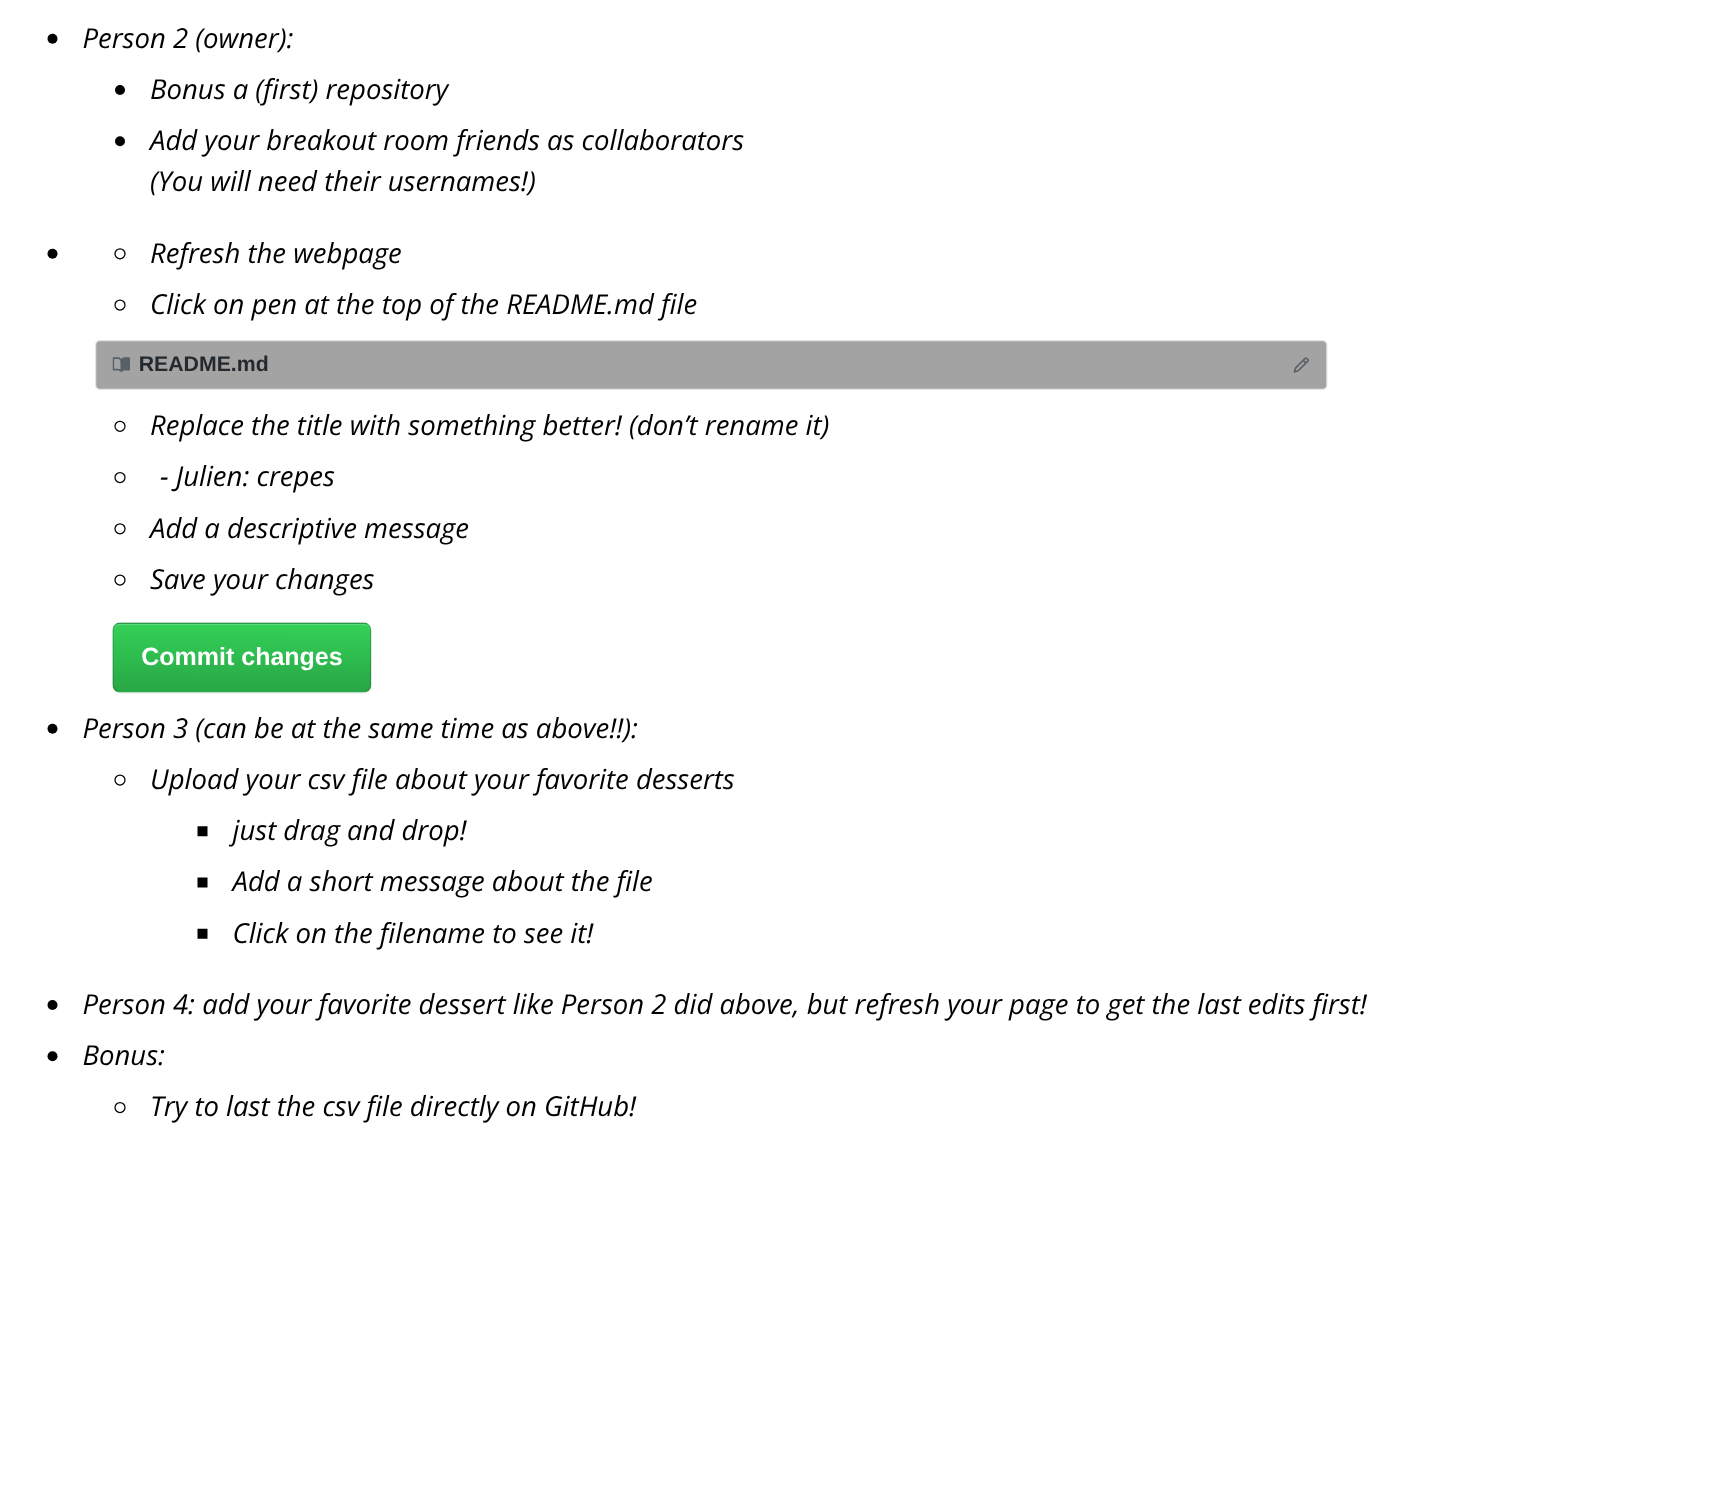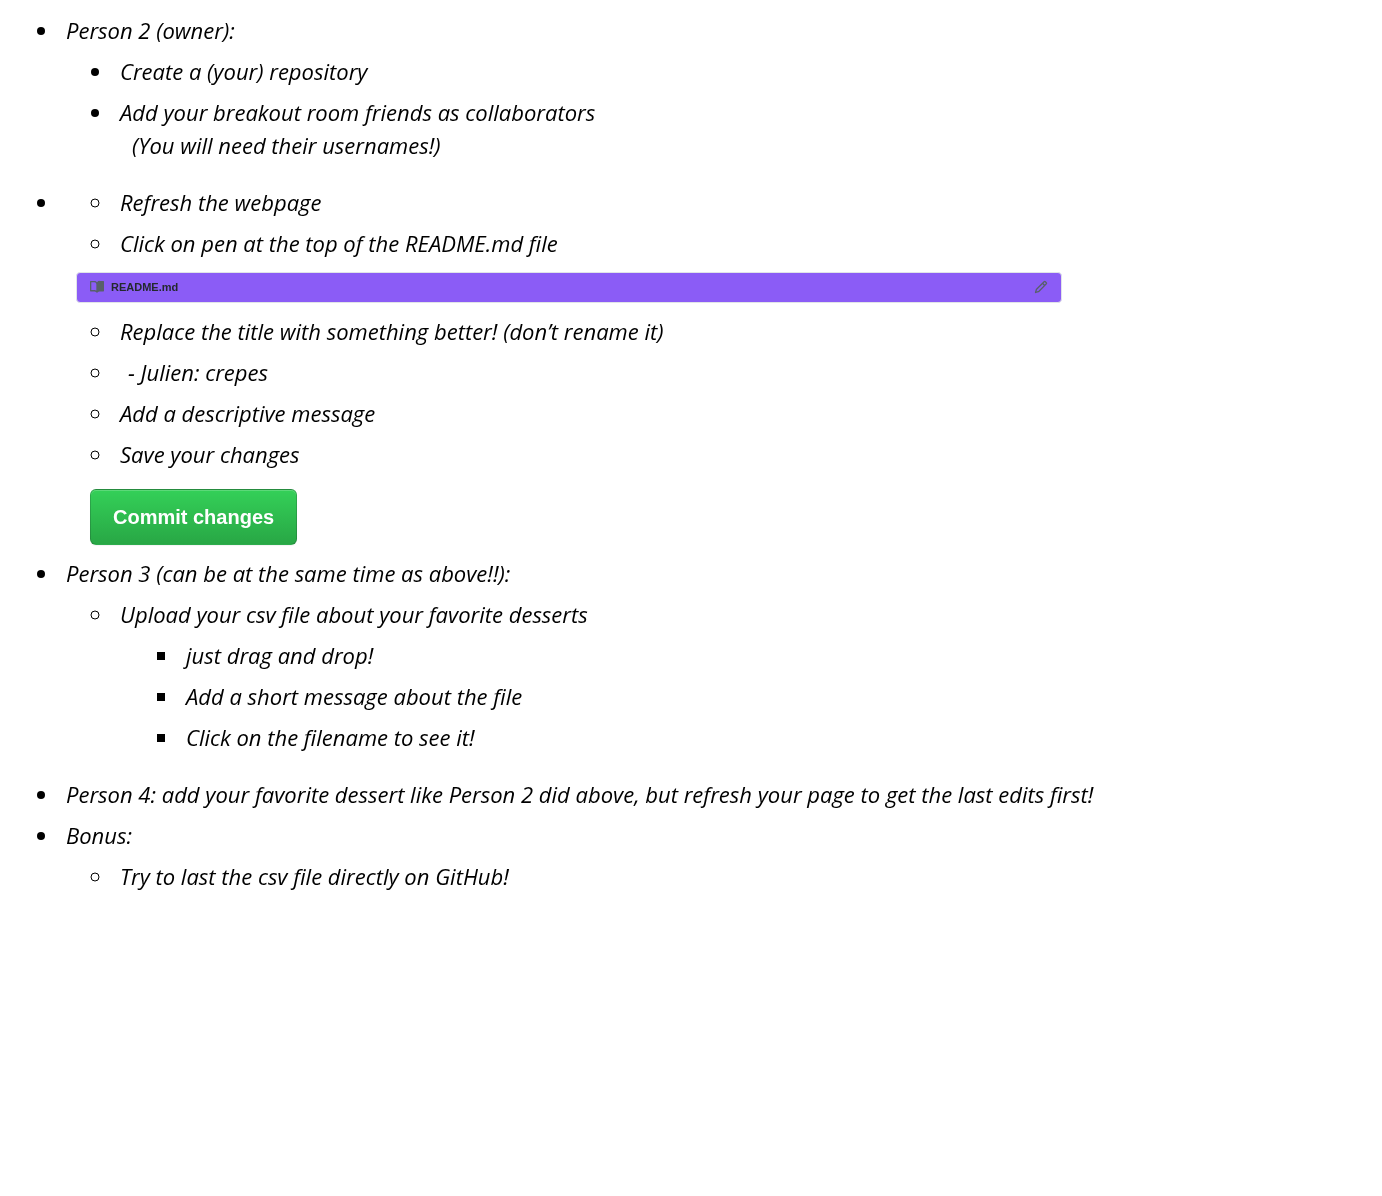--- a/index.html
+++ b/index.html
@@ -32,30 +32,31 @@
       list-style-type: square;
       padding-left: 60px;
       margin: 4px 0;
     }
     li {
       padding: 4px 0;
       padding-left: 6px;
     }
     .readme-bar {
       font-style: normal;
-      background: #8b5cf6;
+      background: #a3a3a3;
       border: 1px solid #e1e4e8;
       border-radius: 4px;
       display: flex;
+      align-items: center;
       justify-content: space-between;
       padding: 6px 12px;
       margin: 8px 0 8px 10px;
       width: 960px;
       max-width: 92%;
-      font-size: 11px;
+      font-size: 17px;
       font-weight: 600;
       color: #24292e;
       font-family: -apple-system, BlinkMacSystemFont, 'Segoe UI', Helvetica, Arial, sans-serif;
     }
     .readme-left {
       display: flex;
       align-items: center;
       gap: 6px;
     }
     .book-icon, .pencil-icon {
@@ -76,40 +77,40 @@
       color: #fff;
       font-weight: 700;
       font-size: 20px;
       padding: 12px 22px;
       margin: 10px 0 4px 24px;
       font-family: 'Helvetica Neue', Arial, sans-serif;
       box-shadow: inset 0 1px 0 rgba(255,255,255,.2), 0 1px 1px rgba(0,0,0,.05);
     }
     .indent-line {
       display: block;
-      margin-left: 12px;
+      margin-left: 0;
     }
     .dash-line {
       display: block;
       margin-left: 8px;
     }
     .eg-line {
       display: block;
       margin-left: 0;
     }
   </style>
 </head>
 <body>
 
 <ul class="level1">
 
   <li>
     <span>Person 2 (owner):</span>
     <ul class="level2 disc">
-      <li><span>Create a (your) repository</span></li>
+      <li><span>Bonus a (first) repository</span></li>
       <li>
         <span>Add your breakout room friends as collaborators</span>
         <span class="indent-line">(You will need their usernames!)</span>
       </li>
     </ul>
   </li>
 
   <li>
     <ul class="level2 circle">
       <li><span>Refresh the webpage</span></li>

